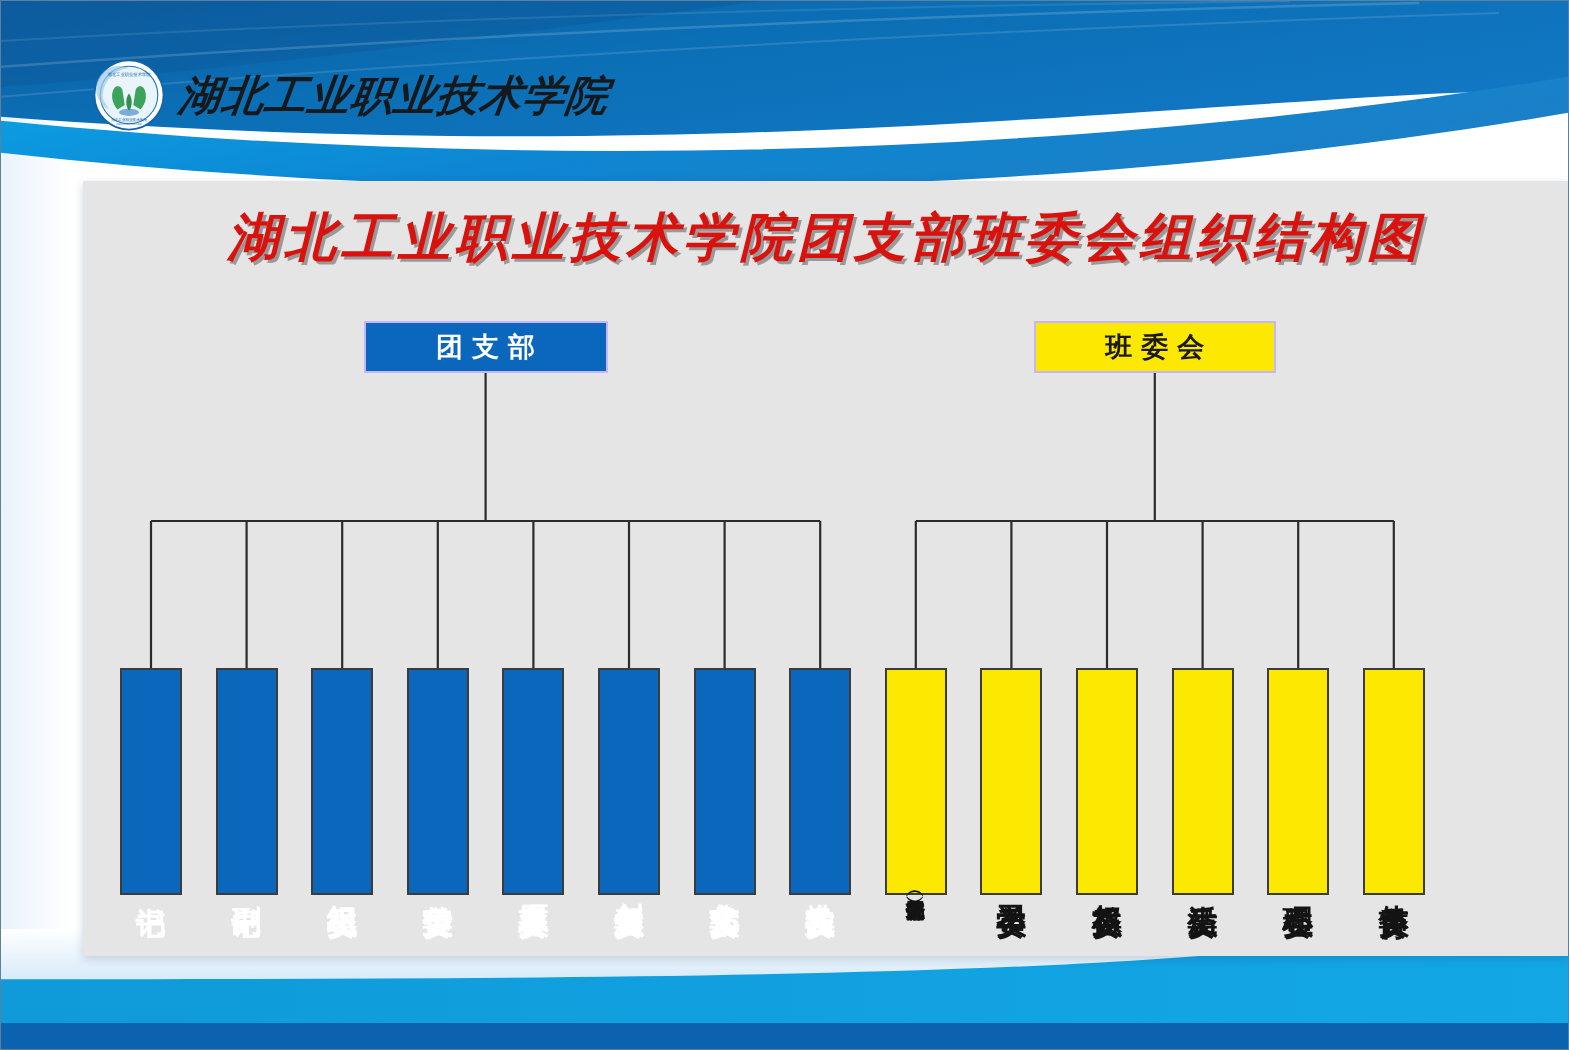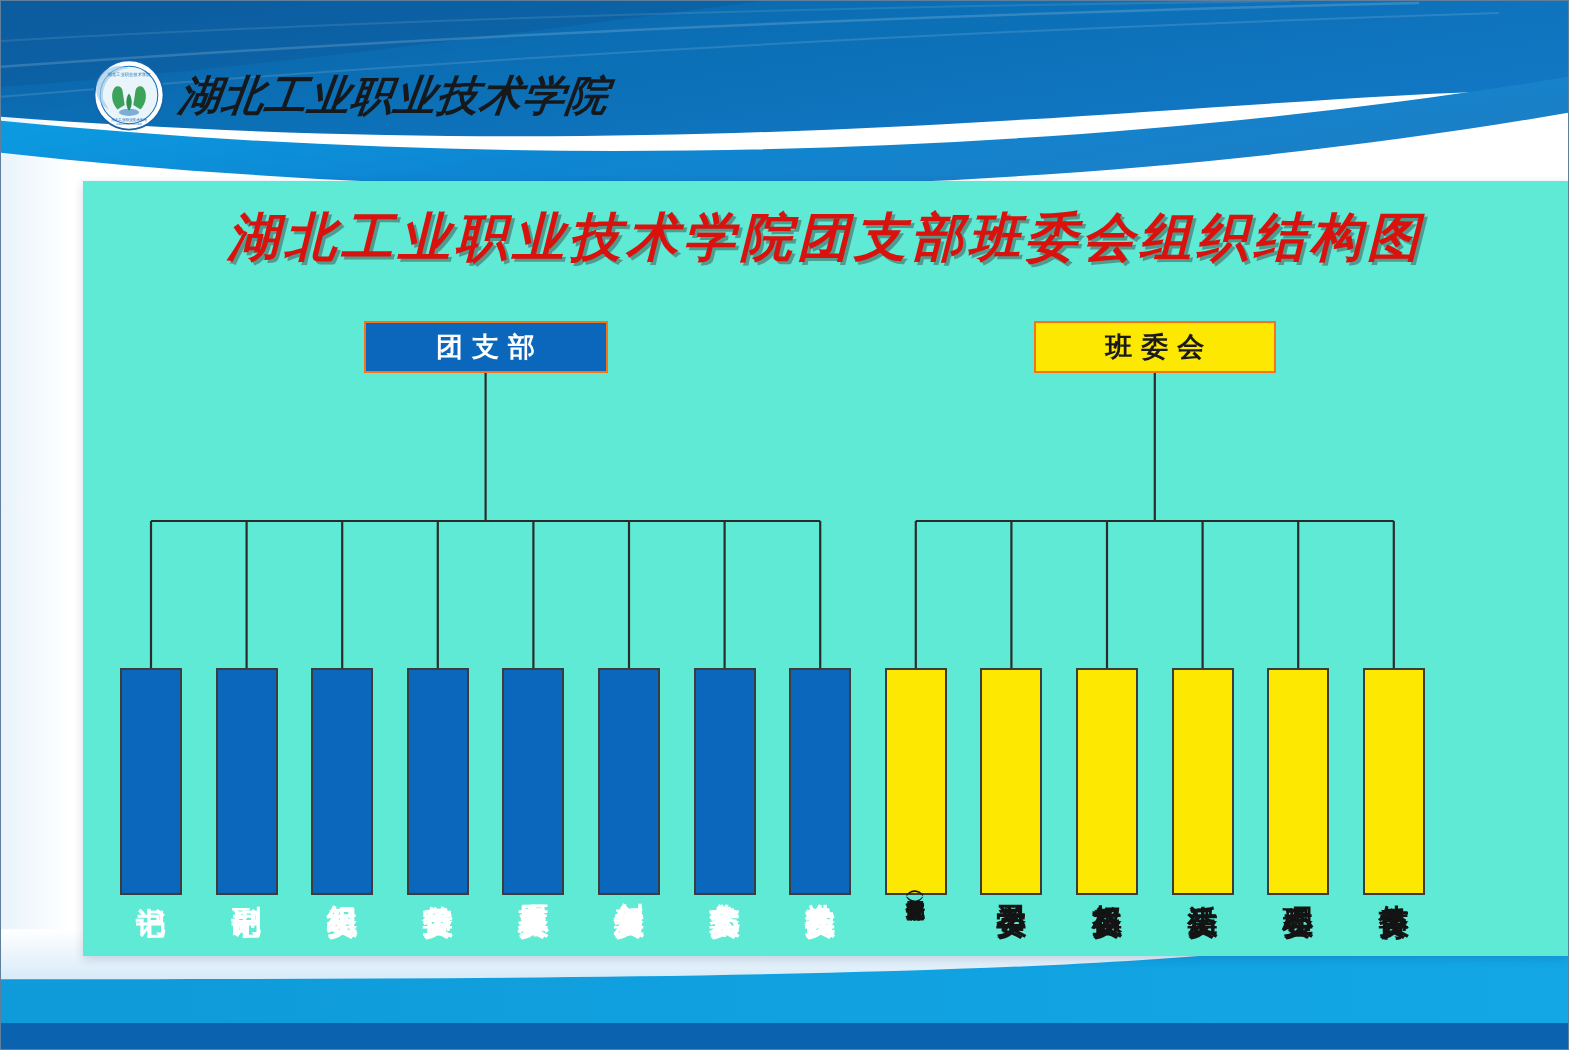--- a/index.html
+++ b/index.html
@@ -69,21 +69,21 @@
     white-space: nowrap;
   }
 
   
   .panel {
     position: absolute;
     left: 82px;
     top: 180px;
     width: 1485px;
     height: 775px;
-    background: #5eead4;
+    background: #e5e5e5;
     box-shadow: 0 3px 9px rgba(20,60,110,0.20);
     z-index: 4;
   }
 
   
   .chart-title {
     position: absolute;
     left: 0;
     right: 0;
     top: 22px;
@@ -106,21 +106,21 @@
     top: 0;
     width: 1406px;
     height: 775px;
     z-index: 5;
   }
 
   
   .top-box {
     position: absolute;
     height: 52px;
-    border: 2px solid #f97316;
+    border: 2px solid #c4b5fd;
     display: flex;
     align-items: center;
     justify-content: center;
     font-family: "DejaVu Sans", "Liberation Sans", sans-serif;
     font-size: 27px;
     font-weight: 700;
     letter-spacing: 9px;
     text-indent: 9px;
     box-sizing: border-box;
     z-index: 7;

